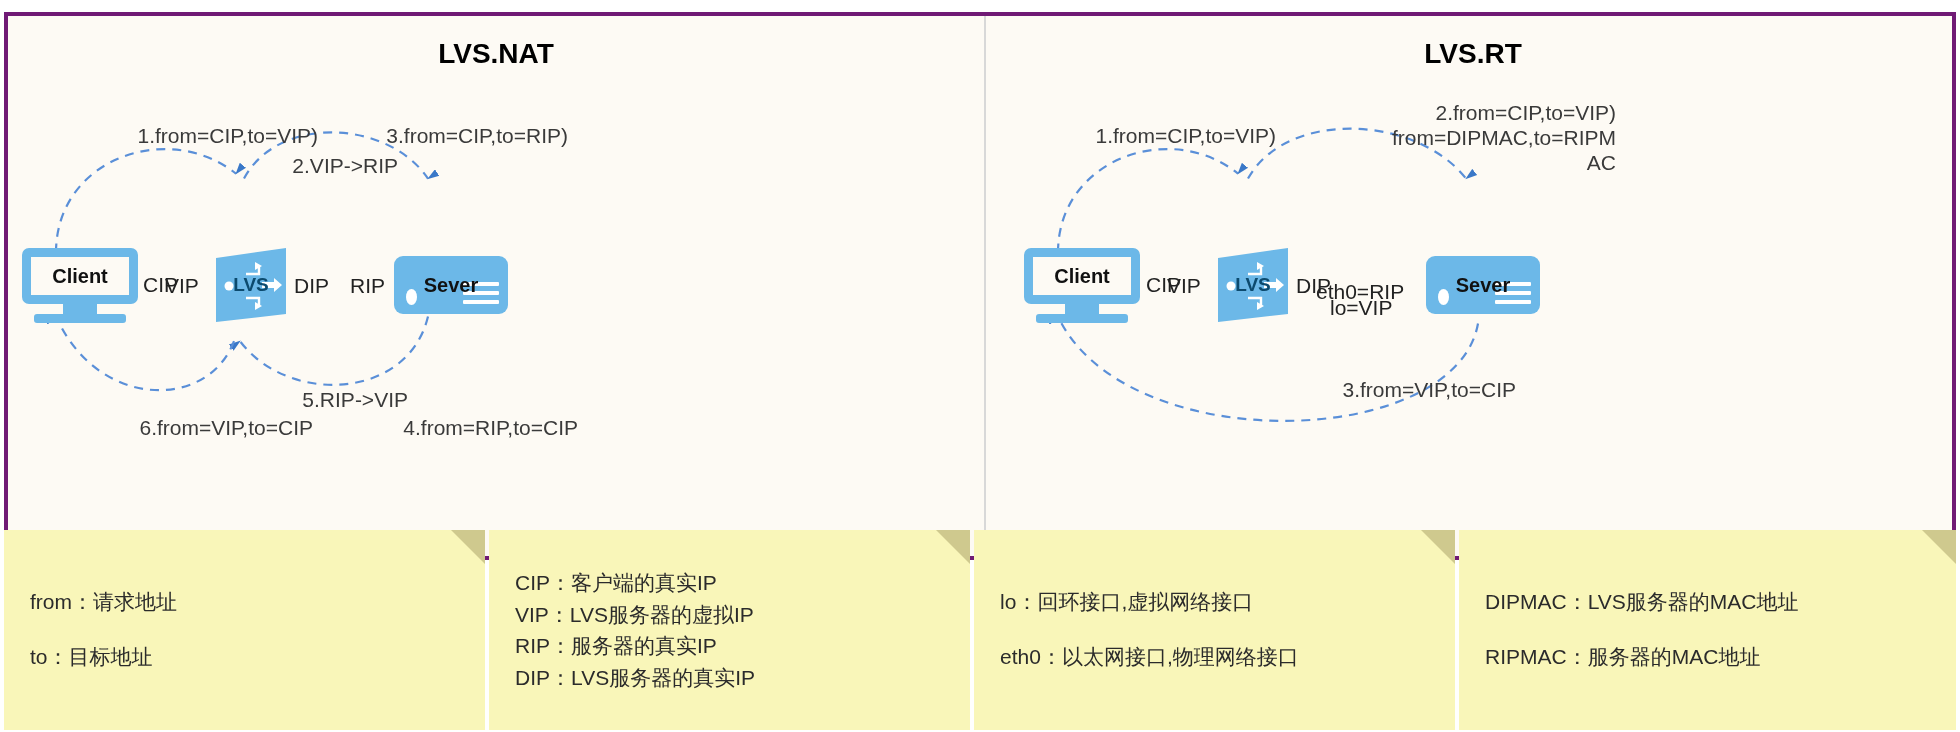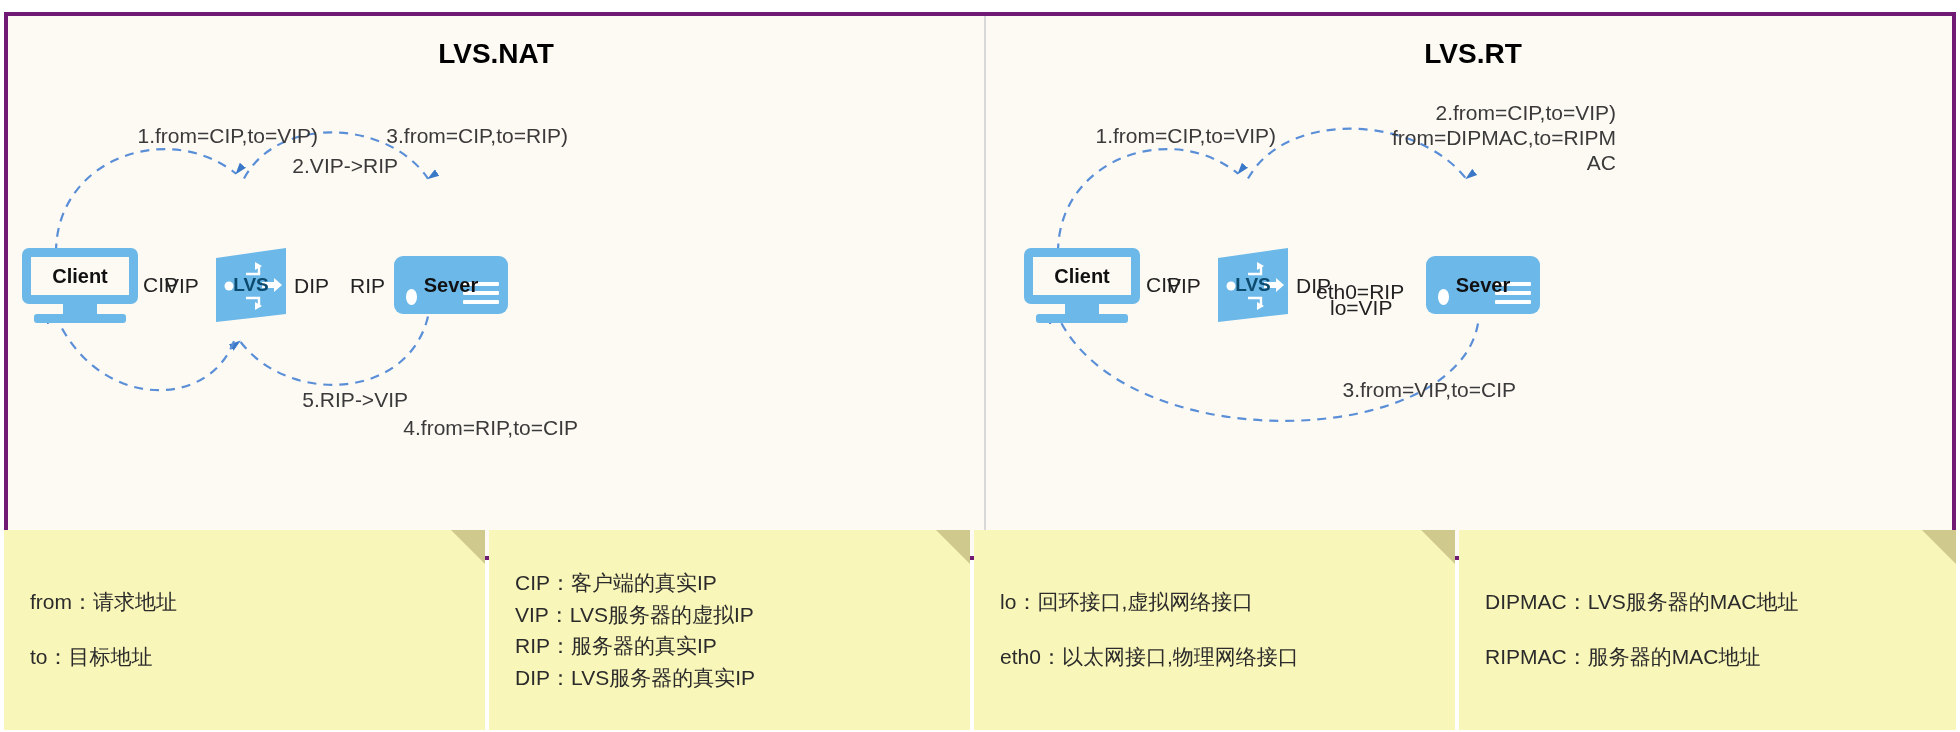--- a/index.html
+++ b/index.html
@@ -161,20 +161,21 @@
         <path d="M 420 305 C 400 390, 280 395, 232 330" fill="none" stroke="#5a8fd8" stroke-width="2.2" stroke-dasharray="9,7" marker-end="url(#ahu)"></path>
 
         <path d="M 226 330 C 200 400, 90 400, 48 305" fill="none" stroke="#5a8fd8" stroke-width="2.2" stroke-dasharray="9,7" marker-end="url(#ahu)"></path>
       </svg>
 
       <div class="flabel" style="left:70px;top:108px;width:240px;">1.from=CIP,to=VIP)</div>
       <div class="flabel" style="left:190px;top:138px;width:200px;">2.VIP-&gt;RIP</div>
       <div class="flabel" style="left:310px;top:108px;width:250px;">3.from=CIP,to=RIP)</div>
       <div class="flabel" style="left:320px;top:400px;width:250px;">4.from=RIP,to=CIP</div>
       <div class="flabel" style="left:200px;top:372px;width:200px;">5.RIP-&gt;VIP</div>
+      <div class="flabel" style="left:55px;top:400px;width:250px;">6.from=VIP,to=CIP</div>
 
       <div class="node" style="left:14px;top:232px;">
         <div class="monitor">
           <div class="frame"></div>
           <div class="screen-text">Client</div>
           <div class="neck"></div>
           <div class="base"></div>
         </div>
       </div>
       <div class="nlabel" style="left:135px;top:257px;">CIP</div>

